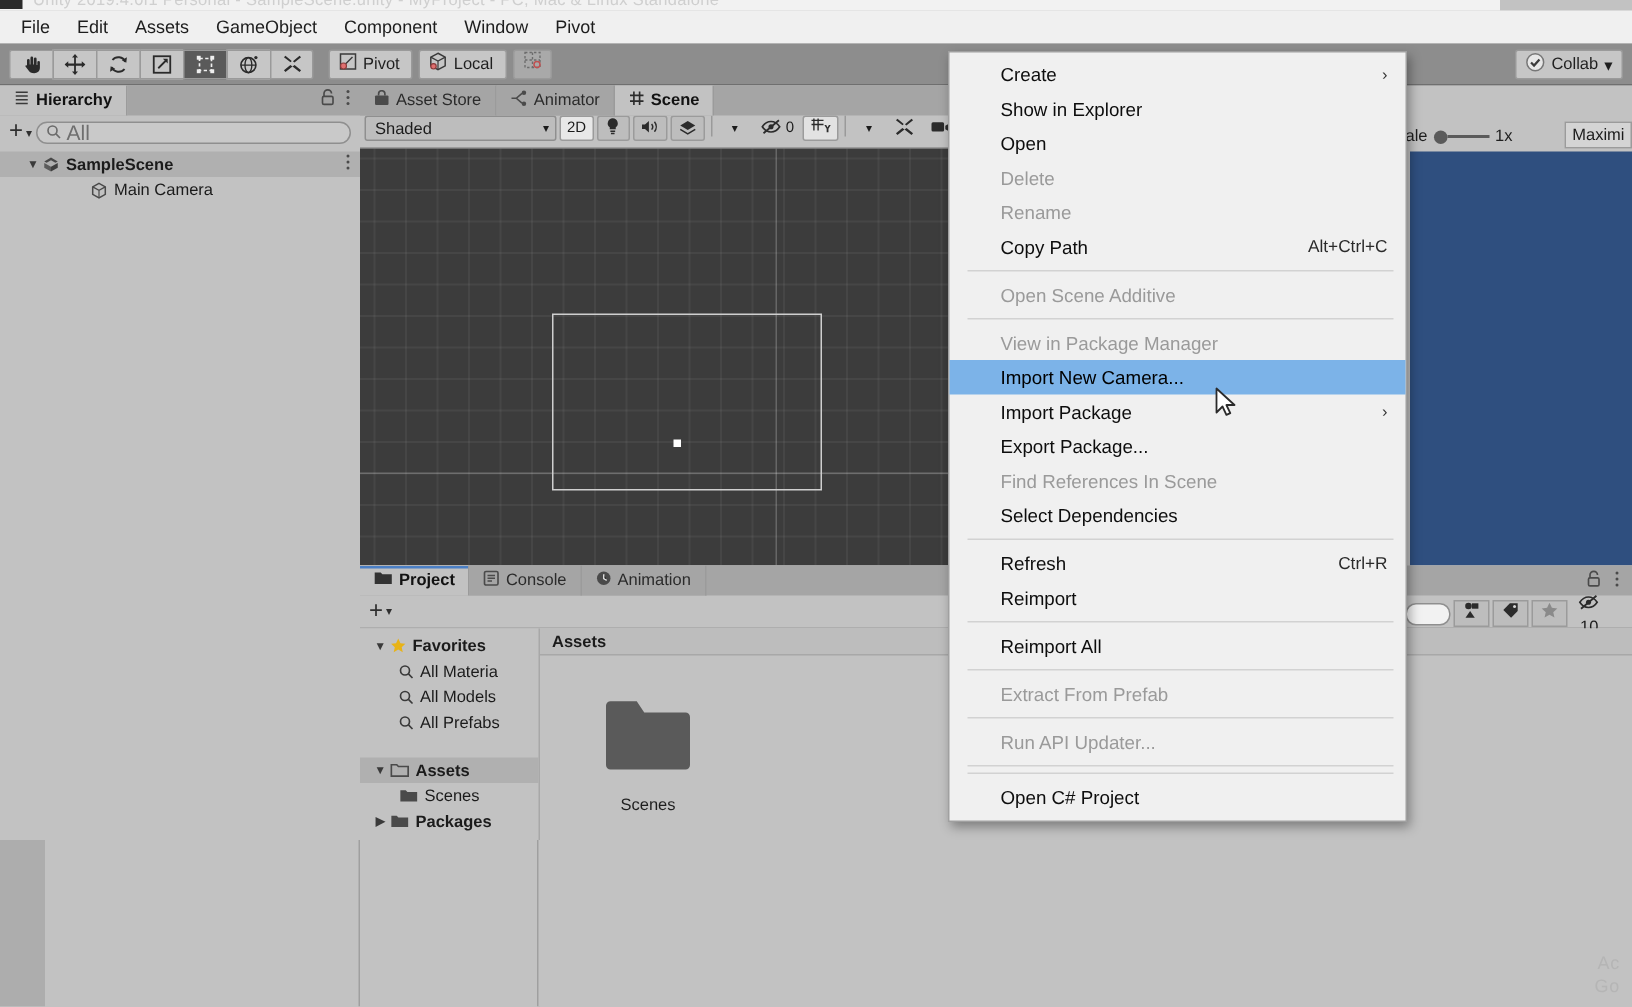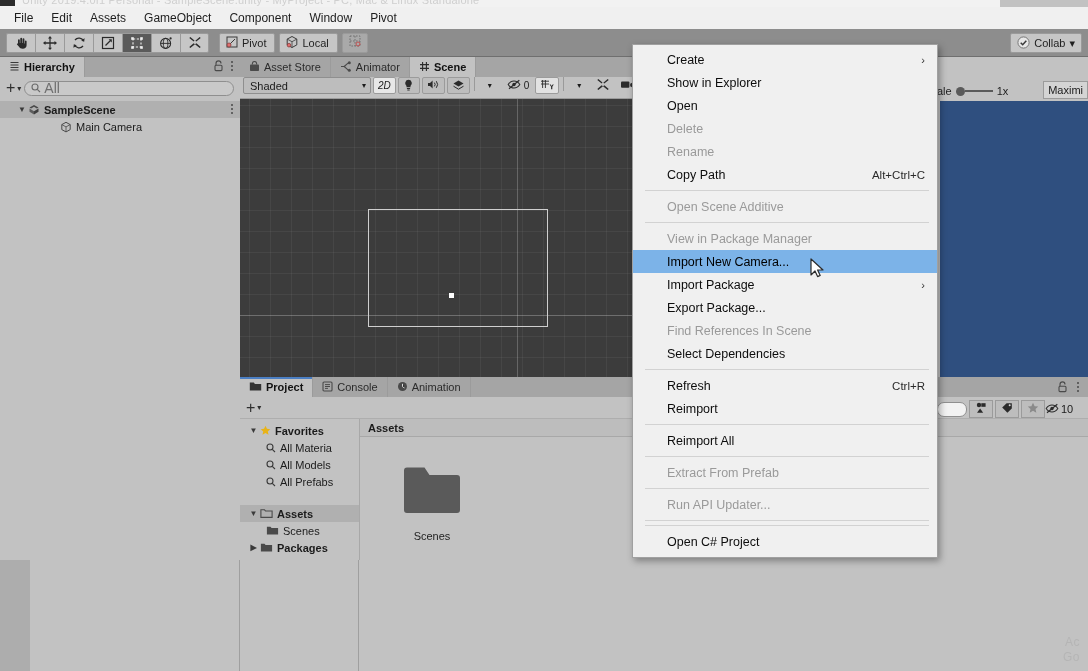--- a/index.html
+++ b/index.html
@@ -206,37 +206,37 @@
   .pr_top {
     height: 22px; display: flex; align-items: center; justify-content: flex-end;
     gap: 8px; padding-right: 8px; color: #4a4a4a;
   }
   .pr_tools { height: 20px; display: flex; align-items: center; gap: 2px; }
   .prfield { width: 30px; height: 15px; background: #f2f2f2; border: 1px solid #8f8f8f; border-radius: 7px; }
   .pbtn {
     width: 24px; height: 18px; display: flex; align-items: center; justify-content: center;
     background: #bdbdbd; border: 1px solid #9b9b9b; color: #2b2b2b; cursor: default;
   }
-  .pbtn.flat { background: transparent; border: none; }
+  .pbtn.flat { background: transparent; border: none; flex-direction: column; }
 
   
   .bottombar {
     position: absolute; left: 0; top: 560px; width: 1088px; height: 111px;
     background: #c2c2c2;
   }
   .bottombar .lgrip { position: absolute; left: 0; top: 0; width: 30px; height: 111px; background: #adadad; }
   .bvseg { position: absolute; top: 0; height: 111px; width: 1px; background: #9f9f9f; }
   .watermark {
     position: absolute; right: 8px; bottom: 6px; text-align: right;
     font-size: 12px; color: #b5b5b5; line-height: 15px; letter-spacing: .5px;
   }
 
   
   #ctxmenu {
-    position: absolute; left: 632px; top: 44px; width: 306px;
+    position: absolute; left: 632px; top: 34px; width: 306px;
     background: #f0f0f0; border: 1px solid #a0a0a0;
     box-shadow: 2px 3px 7px rgba(0,0,0,.35);
     padding: 3px 0 4px 0; z-index: 50; text-align: right;
   }
   .cmi {
     height: 23px; display: flex; align-items: center;
     padding: 0 12px 0 34px; font-size: 12.5px; color: #0d0d0d;
     cursor: default; position: relative; white-space: nowrap;
   }
   .cmi.disabled { color: #9a9a9a; }
@@ -477,21 +477,21 @@
         </span>
         <span>Scene</span>
       </div>
     </div>
 
     <div class="scenetoolbar">
       <div class="shaded">
         <span>Shaded</span>
         <span style="font-size:8px;">▾</span>
       </div>
-      <div class="sbtn" style="background:#e8e8e8;font-style:italic;">
+      <div class="sbtn" style="background:#e8e8e8;">
         <span>2D</span>
       </div>
       <div class="sbtn">
         <span>
           <svg width="11" height="12" viewBox="0 0 11 12">
               <path fill="#2b2b2b" d="M5.5.8a3.4 3.4 0 0 0-2 6.1v1.3h4V6.9a3.4 3.4 0 0 0-2-6.1z"></path>
               <rect x="3.9" y="9" width="3.2" height="1" fill="#2b2b2b"></rect>
               <rect x="4.3" y="10.5" width="2.4" height="1" fill="#2b2b2b"></rect>
             </svg>
         </span>

